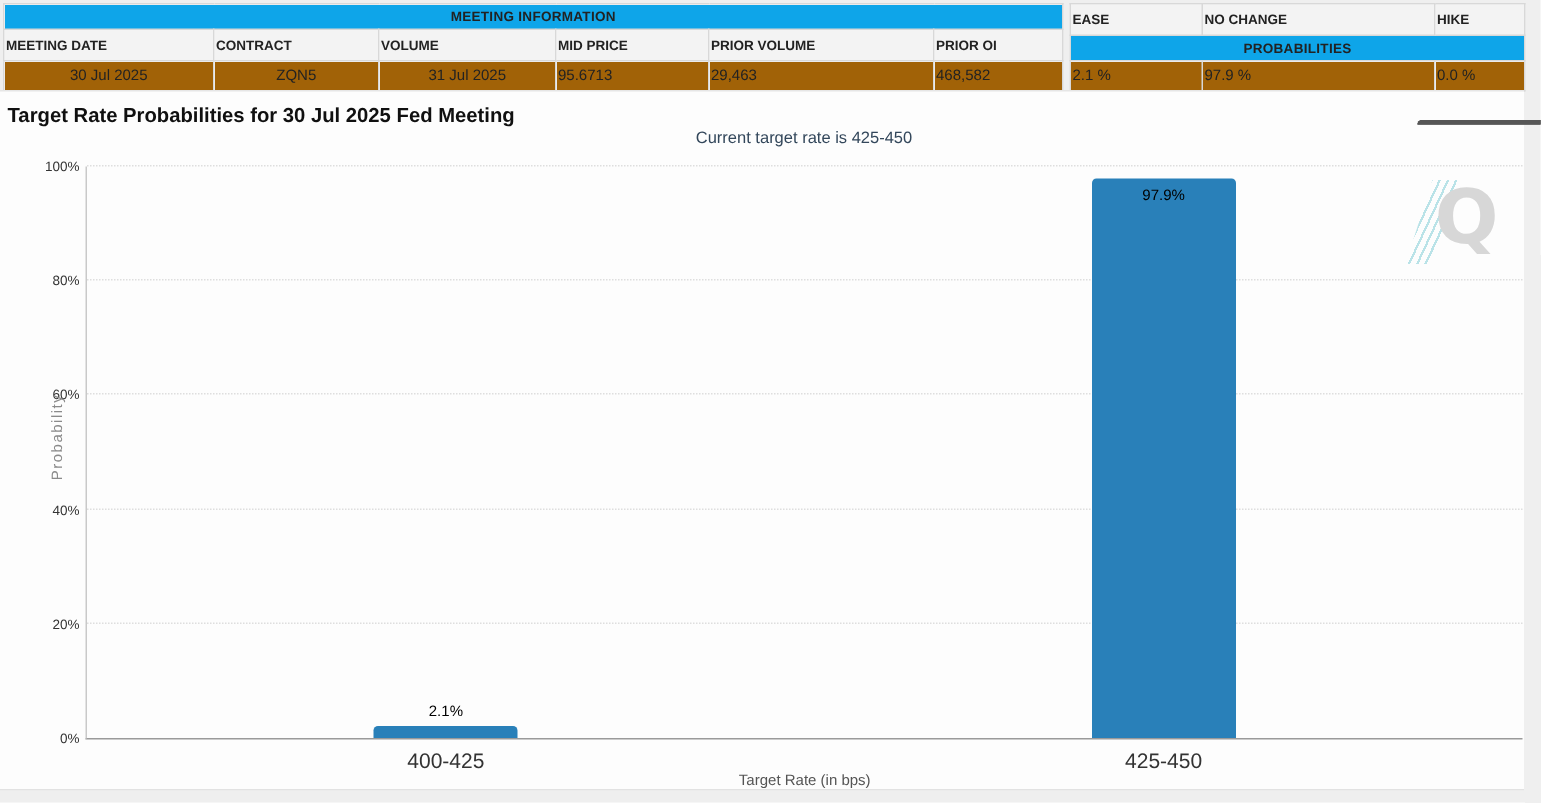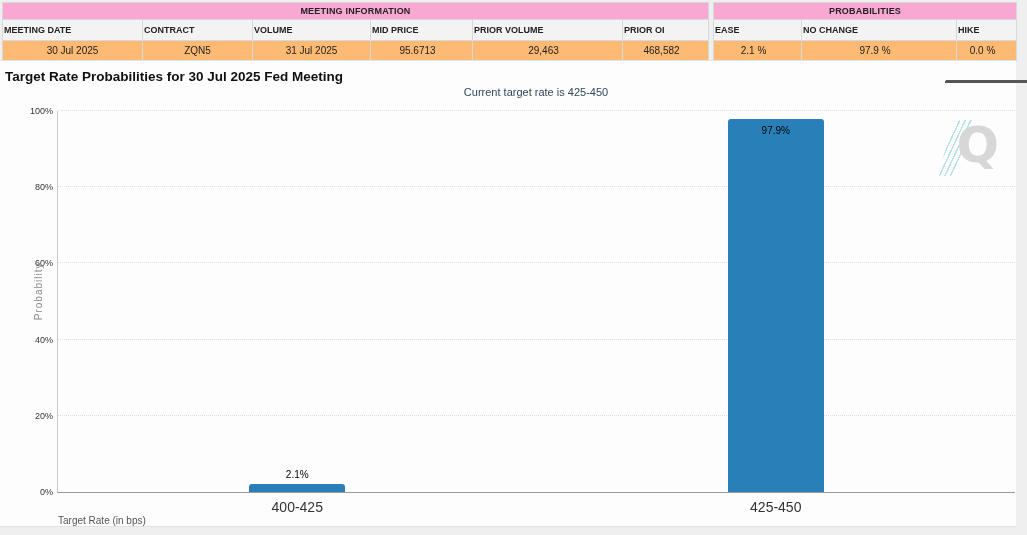--- a/index.html
+++ b/index.html
@@ -10,30 +10,30 @@
     font-family:"Liberation Sans", sans-serif;
     position:relative; overflow:hidden;
     color:#222;
   }
 
   
   .top-tables { position:absolute; top:2px; left:2px; display:flex; gap:4px; }
   table.info { border-collapse:collapse; background:#fff; table-layout:fixed; }
   table.info th, table.info td { border:1px solid #d8d8d8; overflow:hidden; white-space:nowrap; }
   .band-th {
-    background:#f9a8d4; font-size:9px; font-weight:bold; color:#222;
+    background:#0ea5e9; font-size:9px; font-weight:bold; color:#222;
     height:17px; text-align:center; letter-spacing:0.2px;
   }
   .col-th {
     background:#f3f3f3; font-size:9px; font-weight:bold; color:#222;
     height:21px; text-align:left;
   }
-  td.val { background:#fdba74; font-size:10px; height:20px; }
+  td.val { background:#a16207; font-size:10px; height:20px; }
   .ac { text-align:center; }
-  .ar { text-align:center; padding-right:9px; }
+  .ar { text-align:left; padding-right:9px; }
 
   
   .mc0{width:140px}.mc1{width:110px}.mc2{width:118px}.mc3{width:102px}.mc4{width:150px}.mc5{width:86px}
   
   .pc0{width:88px}.pc1{width:155px}.pc2{width:60px}
 
   
   .card {
     position:absolute; top:60px; left:0; width:1016px; height:467px;
     background:#fdfdfd; border-top:1px solid #e6e6e6; border-bottom:1px solid #e2e2e2;
@@ -76,21 +76,21 @@
   .bar-label {
     position:absolute; left:50%; transform:translateX(-50%);
     font-size:10px; font-weight:normal; color:#000; white-space:nowrap;
   }
   .cat-label {
     position:absolute; top:calc(100% + 7px); left:50%; transform:translateX(-50%);
     font-size:14px; color:#333; white-space:nowrap;
   }
   .x-axis-title {
     position:absolute; top:calc(100% + 23px); left:0; width:100%;
-    font-size:10px; color:#555;
+    text-align:center; font-size:10px; color:#555;
   }
 
   
   .watermark { position:absolute; top:5px; right:16px; width:62px; height:62px; pointer-events:none; }
   .wm-stripes {
     position:absolute; left:0; top:4px; width:40px; height:56px;
     background:repeating-linear-gradient(115deg, rgba(130,205,214,0.55) 0 1.5px, transparent 1.5px 5px);
     clip-path:polygon(95% 0, 45% 0, 0 100%, 40% 100%);
   }
   .wm-q {
@@ -124,26 +124,26 @@
       <td class="val ar">95.6713</td>
       <td class="val ar">29,463</td>
       <td class="val ar">468,582</td>
     </tr>
   </tbody>
     </table>
 
   <table class="info">
     <tbody>
         <tr>
-      <th class="band-th" colspan="3">PROBABILITIES</th>
-    </tr>
-    <tr>
       <th class="col-th pc0">EASE</th>
       <th class="col-th pc1">NO CHANGE</th>
       <th class="col-th pc2">HIKE</th>
+    </tr>
+    <tr>
+      <th class="band-th" colspan="3">PROBABILITIES</th>
     </tr>
     <tr>
       <td class="val ar">2.1 %</td>
       <td class="val ar">97.9 %</td>
       <td class="val ar">0.0 %</td>
     </tr>
   </tbody>
     </table>
 </div>
 

